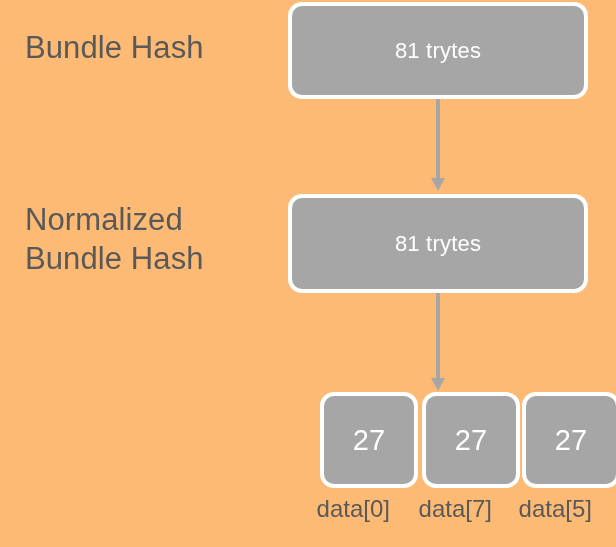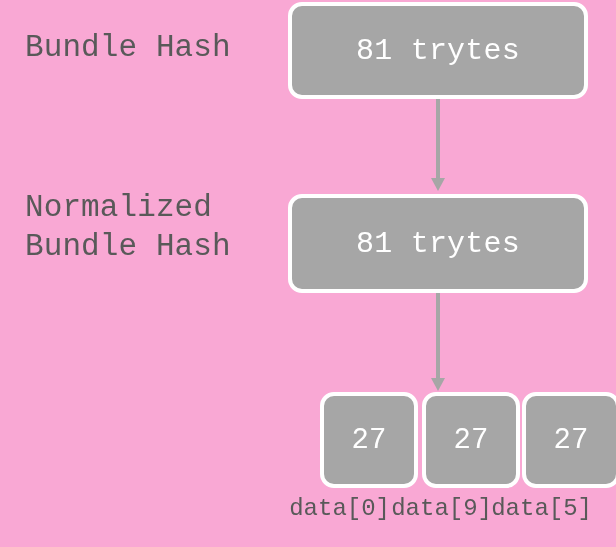--- a/index.html
+++ b/index.html
@@ -7,59 +7,58 @@
     padding: 0;
     background: #000000;
   }
   body {
     font-family: "Liberation Sans", sans-serif;
   }
   #diagram-root {
     position: relative;
     width: 616px;
     height: 547px;
-    background: #f9a8d4;
+    background: #fdba74;
     overflow: hidden;
-    font-family: Liberation Mono, monospace;
   }
 
   
   .row-label {
     position: absolute;
     color: #595959;
     font-size: 31px;
     line-height: 39px;
     font-weight: 400;
     letter-spacing: 0.1px;
     white-space: pre-line;
     text-align: left;
   }
   #label-bundle-hash {
     left: 25px;
     top: 28px;
   }
   #label-normalized-bundle-hash {
     left: 25px;
-    top: 188px;
+    top: 200px;
   }
 
   
   .node-box {
     position: absolute;
     box-sizing: border-box;
     background: #A6A6A6;
     border: 4px solid #FFFFFF;
     border-radius: 14px;
     display: flex;
     align-items: center;
     justify-content: center;
   }
   .node-box .node-text {
     color: #FFFFFF;
-    font-size: 30px;
+    font-size: 22px;
     line-height: 1;
     font-weight: 400;
     letter-spacing: 0.2px;
     user-select: none;
   }
 
   #box-bundle-hash {
     left: 288px;
     top: 2px;
     width: 300px;
@@ -169,16 +168,16 @@
     <span class="node-text">27</span>
   </div>
   <div class="node-box chunk-box" id="box-data-1">
     <span class="node-text">27</span>
   </div>
   <div class="node-box chunk-box" id="box-data-2">
     <span class="node-text">27</span>
   </div>
 
   <div class="chunk-caption" id="caption-data-0">data[0]</div>
-  <div class="chunk-caption" id="caption-data-1">data[9]</div>
+  <div class="chunk-caption" id="caption-data-1">data[7]</div>
   <div class="chunk-caption" id="caption-data-2">data[5]</div>
 
 </div>
 
 </body></html>

